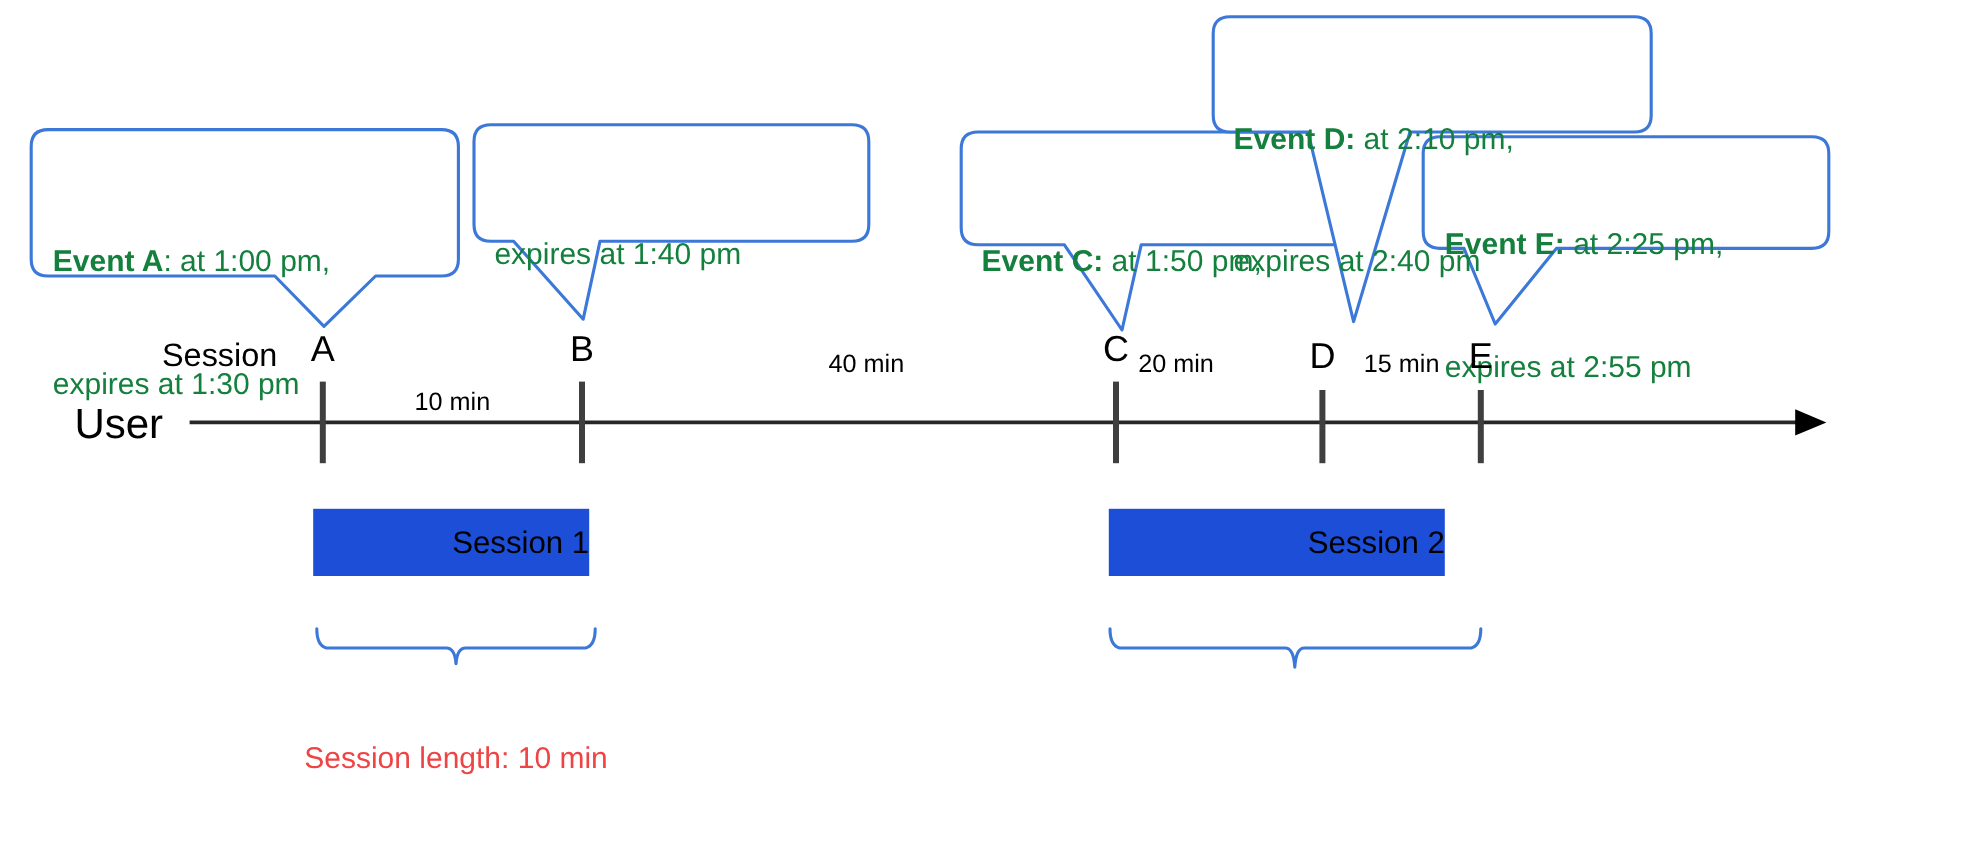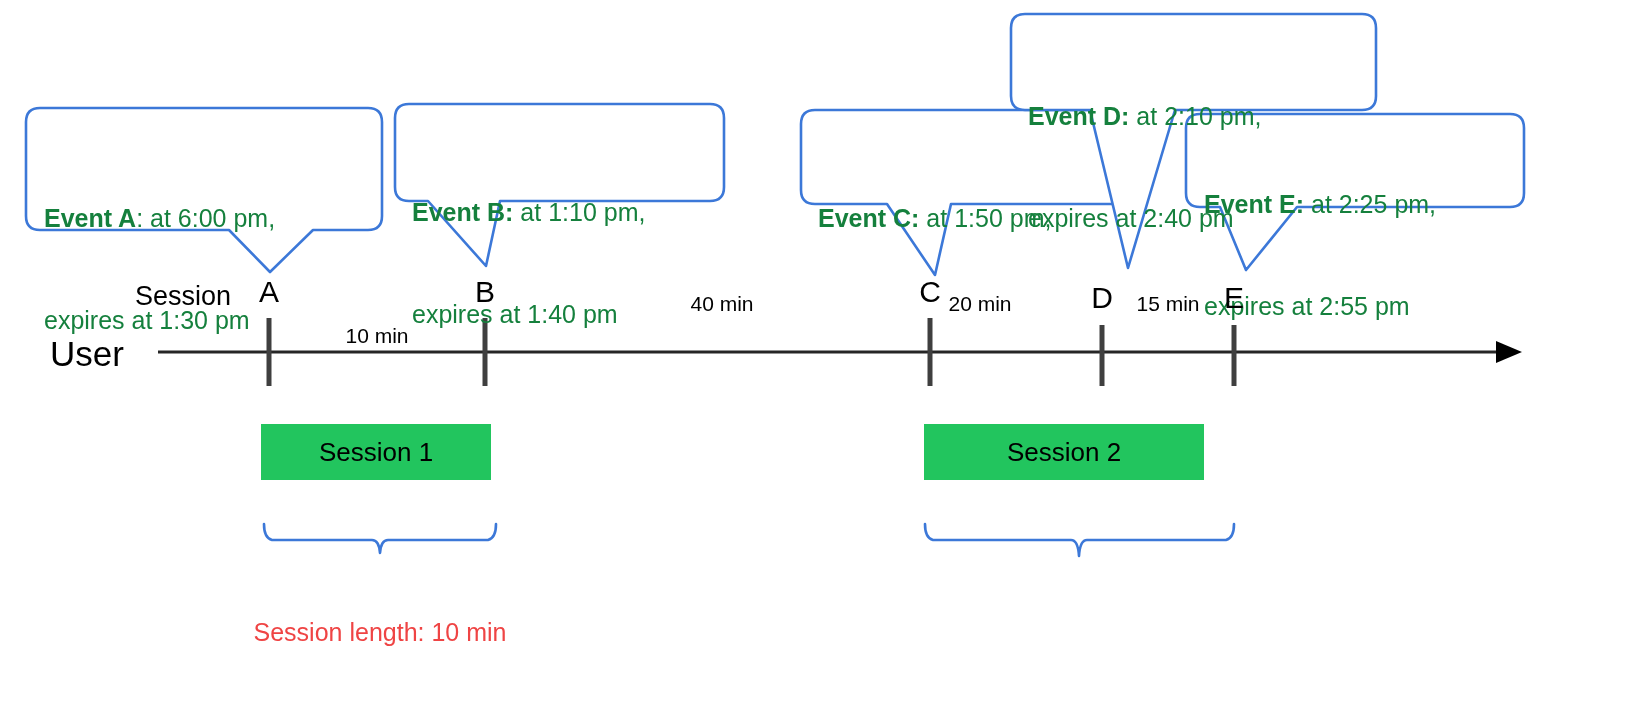--- a/index.html
+++ b/index.html
@@ -50,24 +50,24 @@
     text-align: center;
   }
   .events-label {
     font-size: 27px;
   }
   .user-label {
     font-size: 35px;
   }
   .session-box {
     position: absolute;
-    background: #22c55e;
+    background: #1d4ed8;
     display: flex;
     align-items: center;
-    justify-content: center;
+    justify-content: flex-end;
     font-family: "Liberation Sans", sans-serif;
     font-size: 26px;
     color: #000000;
   }
   .session-length-label {
     position: absolute;
     font-family: "Liberation Sans", sans-serif;
     font-size: 25px;
     color: #ef4444;
     white-space: nowrap;
@@ -166,44 +166,43 @@
     <path d="M 925,524
              Q 925,538 933,540
              L 1071,540
              Q 1078,540 1079,556
              Q 1080,540 1087,540
              L 1226,540
              Q 1234,538 1234,524" fill="none" stroke="#3c78d8" stroke-width="2.6" stroke-linecap="round" stroke-linejoin="round"></path>
   </svg>
 
   <div class="callout-text" style="left:44px; top:133px;">
-    <div><b>Event A</b><span>: at 6:00 pm,</span></div>
+    <div><b>Event A</b><span>: at 1:00 pm,</span></div>
     <div>expires at 1:30 pm</div>
   </div>
 
   <div class="callout-text" style="left:412px; top:127px;">
-    <div><b>Event B:</b><span> at 1:10 pm,</span></div>
     <div>expires at 1:40 pm</div>
   </div>
 
   <div class="callout-text" style="left:818px; top:133px;">
     <div><b>Event C:</b><span> at 1:50 pm,</span></div>
   </div>
 
   <div class="callout-text" style="left:1028px; top:31px;">
     <div><b>Event D:</b><span> at 2:10 pm,</span></div>
     <div>expires at 2:40 pm</div>
   </div>
 
   <div class="callout-text" style="left:1204px; top:119px;">
     <div><b>Event E:</b><span> at 2:25 pm,</span></div>
     <div>expires at 2:55 pm</div>
   </div>
 
-  <div class="axis-label user-label" style="left:50px; top:334px;">User</div>
+  <div class="axis-label user-label" style="left:62px; top:334px;">User</div>
 
   <div class="axis-label events-label" style="left:135px; top:281px;">Session</div>
 
   <div class="axis-label marker-letter" style="left:249px; top:275px; width:40px;">A</div>
   <div class="axis-label marker-letter" style="left:465px; top:275px; width:40px;">B</div>
   <div class="axis-label marker-letter" style="left:910px; top:275px; width:40px;">C</div>
   <div class="axis-label marker-letter" style="left:1082px; top:281px; width:40px;">D</div>
   <div class="axis-label marker-letter" style="left:1214px; top:281px; width:40px;">E</div>
 
   <div class="axis-label gap-label" style="left:327px; top:292px; width:100px;margin-top:32px;">10 min</div>

